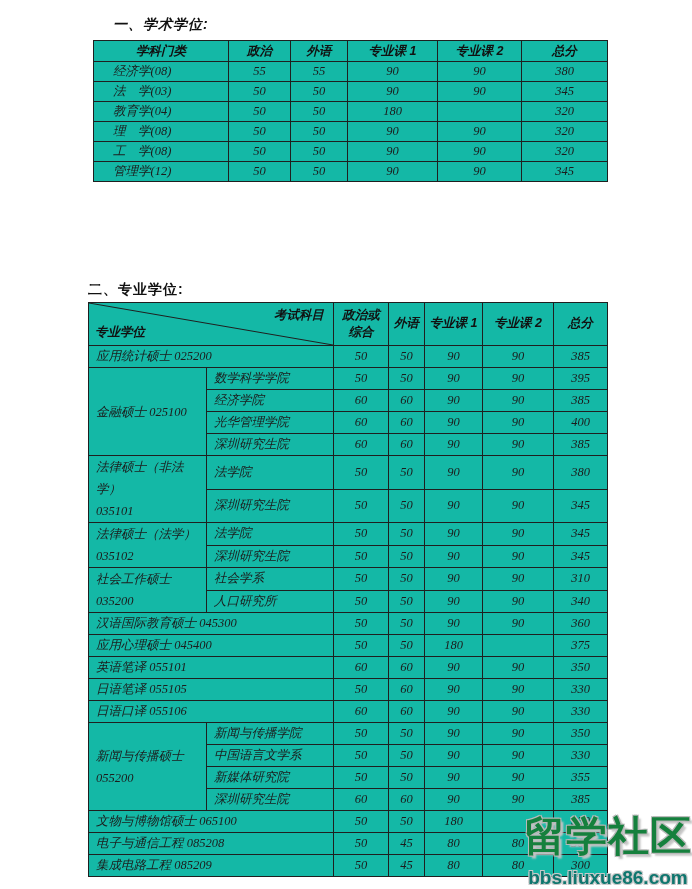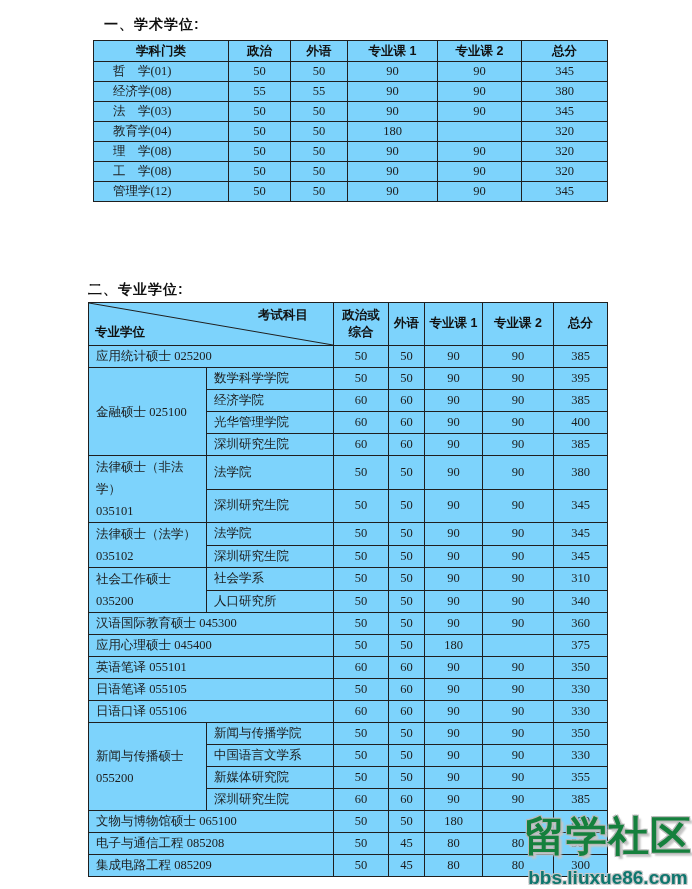--- a/index.html
+++ b/index.html
@@ -5,24 +5,24 @@
   * { margin:0; padding:0; box-sizing:border-box; }
   html,body { background:#ffffff; }
   body {
     width:692px; height:889px; position:relative; overflow:hidden;
     font-family:"Liberation Serif","DejaVu Serif",serif; color:#1c1c1c;
   }
   .sec-title {
     position:absolute; font-family:"Liberation Sans","DejaVu Sans",sans-serif;
     font-weight:bold; font-size:14px; color:#111; letter-spacing:1px; white-space:nowrap;
   }
-  #title1 { left:104px; top:16px; }
+  #title1 { left:113px; top:16px;font-style:italic; }
   #title2 { left:88px; top:281px; }
 
-  table { border-collapse:collapse; table-layout:fixed; position:absolute; background:#7dd3fc; }
+  table { border-collapse:collapse; table-layout:fixed; position:absolute; background:#14b8a6;font-style:italic; }
   th, td { border:1px solid #1f1f1f; overflow:hidden; }
 
   
   #table1 { left:93px; top:40px; width:514px; }
   #table1 th {
     height:21px; font-family:"Liberation Sans","DejaVu Sans",sans-serif;
     font-size:12.5px; font-weight:bold; text-align:center; color:#111;
   }
   #table1 td { height:20px; font-size:12.5px; }
   #table1 td.cat { text-align:left; padding-left:19px; }
@@ -36,21 +36,21 @@
     font-size:12.5px; font-weight:bold; text-align:center; color:#111; line-height:1.4;
   }
   #table2 td { height:22px; font-size:12.5px; }
   #table2 td.label { text-align:left; padding-left:7px;margin-left:16px; }
   #table2 td.group { text-align:left; padding-left:7px; vertical-align:middle; line-height:22px; }
   #table2 td.sub { text-align:left; padding-left:7px; }
   #table2 td.score { text-align:center; }
 
   .corner-cell { position:relative; padding:0; }
   .corner-cell svg { position:absolute; left:0; top:0; width:100%; height:100%; display:block; }
-  .corner-top  { position:absolute; top:4px;  right:25px; }
+  .corner-top  { position:absolute; top:4px;  right:9px; }
   .corner-bottom{ position:absolute; bottom:4px; left:6px; }
 
   
   .watermark {
     position:absolute; right:0px; bottom:2px; text-align:center;
     font-family:"Liberation Sans","DejaVu Sans",sans-serif; line-height:1; pointer-events:none;
   }
   .wm-brand {
     font-size:41px; font-weight:bold; color:#15803d; letter-spacing:1px; white-space:nowrap;
     text-shadow:-1px -1px 0 #b9b9b9, 1px -1px 0 #b9b9b9, -1px 1px 0 #b9b9b9,
@@ -79,28 +79,20 @@
     <tr>
         <th>学科门类</th>
         <th>政治</th>
         <th>外语</th>
         <th>专业课 1</th>
         <th>专业课 2</th>
         <th>总分</th>
       </tr>
   </thead>
   <tbody>
-      <tr>
-        <td class="cat">哲　学(01)</td>
-        <td class="score">50</td>
-        <td class="score">50</td>
-        <td class="score">90</td>
-        <td class="score">90</td>
-        <td class="score">345</td>
-      </tr>
       <tr>
         <td class="cat">经济学(08)</td>
         <td class="score">55</td>
         <td class="score">55</td>
         <td class="score">90</td>
         <td class="score">90</td>
         <td class="score">380</td>
       </tr>
       <tr>
         <td class="cat">法　学(03)</td>

